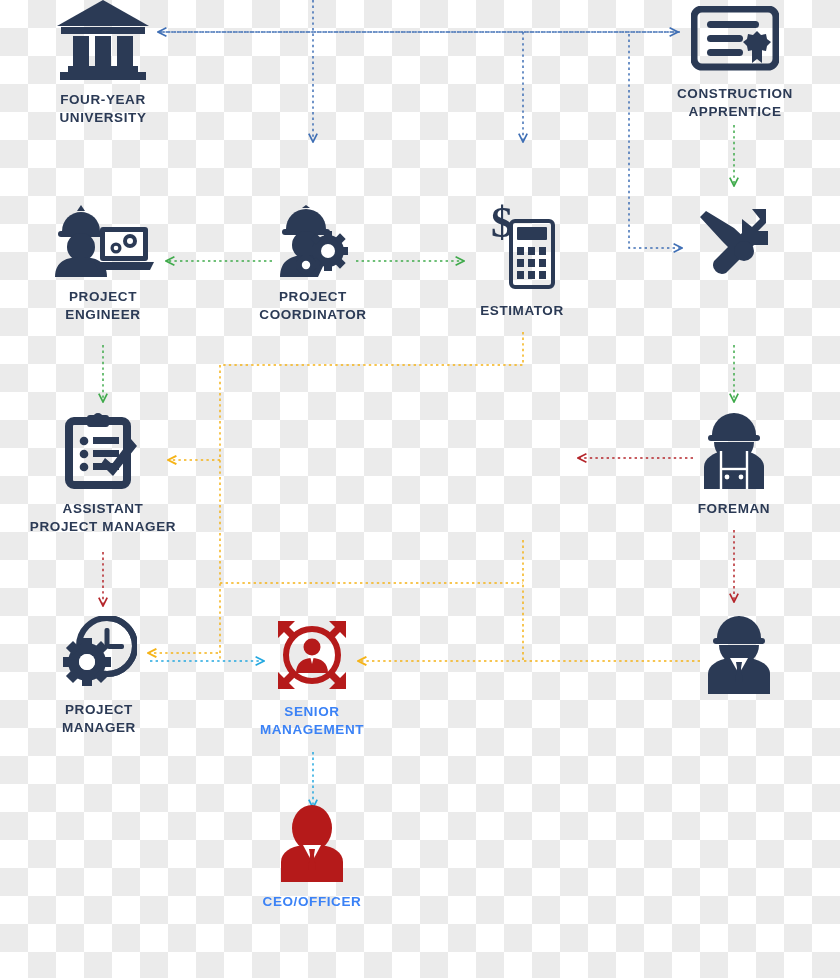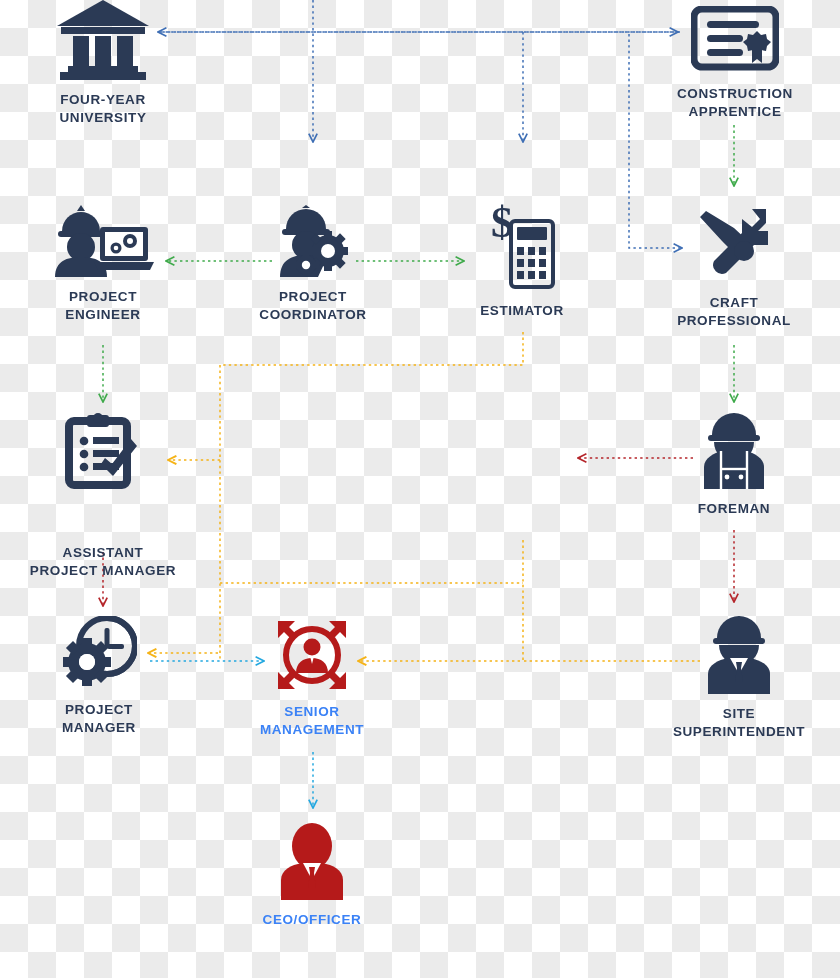--- a/index.html
+++ b/index.html
@@ -239,25 +239,23 @@
       <svg width="84" height="80" viewBox="0 0 84 80" xmlns="http://www.w3.org/2000/svg">
         <g fill="#2b3a55">
 
           <path d="M74,6 L60,6 L68,16 L60,24 L50,16 L50,30 L22,58 a9,9 0 0 0 12,12 L62,42 L76,42 L76,28 L66,28 L74,20 z"></path>
 
           <path d="M14,8 L8,14 L30,38 L44,52 a9,9 0 0 0 13,-13 L42,25 z"></path>
           <circle cx="52" cy="48" r="10"></circle>
         </g>
       </svg>
     </span>
-    <span class="lbl">CRAFT
-PROFESSIONAL</span>
-  </div>
-
-  <div class="node" style="left:13px;top:413px;width:180px;gap:44px;">
+  </div>
+
+  <div class="node" style="left:13px;top:413px;width:180px;">
     <span class="ic">
       <svg width="76" height="76" viewBox="0 0 76 76" xmlns="http://www.w3.org/2000/svg">
         <g fill="#2b3a55">
           <rect x="4" y="8" width="58" height="64" rx="5" fill="none" stroke="#2b3a55" stroke-width="8"></rect>
           <rect x="22" y="2" width="22" height="12" rx="3"></rect>
           <circle cx="33" cy="5" r="5"></circle>
           <circle cx="19" cy="28" r="4.3"></circle>
           <circle cx="19" cy="41" r="4.3"></circle>
           <circle cx="19" cy="54" r="4.3"></circle>
           <rect x="28" y="24" width="26" height="7"></rect>
@@ -351,25 +349,23 @@
           <path d="M15,22 a22,22 0 0 1 44,0 z"></path>
           <path d="M33,4 L37,0 L41,4 L41,20 L33,20 z"></path>
           <rect x="11" y="22" width="52" height="6" rx="3"></rect>
           <path d="M17,29 a20,20 0 0 0 40,0 z"></path>
           <path d="M6,78 L6,58 C6,49 16,44 26,42 L48,42 C58,44 68,49 68,58 L68,78 z"></path>
           <path d="M28,42 L37,58 L46,42 z" fill="#ffffff"></path>
           <path d="M34,46 L40,46 L39,52 L41,66 L33,66 L35,52 z" fill="#2b3a55"></path>
         </g>
       </svg>
     </span>
-    <span class="lbl">SITE
-SUPERINTENDENT</span>
-  </div>
-
-  <div class="node accent" style="left:242px;top:822px;width:140px;">
+  </div>
+
+  <div class="node accent" style="left:242px;top:804px;width:140px;">
     <span class="ic">
       <svg width="74" height="78" viewBox="0 0 74 78" xmlns="http://www.w3.org/2000/svg">
         <g fill="#b51a1a">
           <ellipse cx="37" cy="24" rx="20" ry="23"></ellipse>
           <path d="M6,78 L6,58 C6,48 16,43 27,41 L47,41 C58,43 68,48 68,58 L68,78 z"></path>
           <path d="M28,41 L37,58 L46,41 z" fill="#ffffff"></path>
           <path d="M34,45 L40,45 L39,51 L41,66 L33,66 L35,51 z" fill="#b51a1a"></path>
         </g>
       </svg>
     </span>

